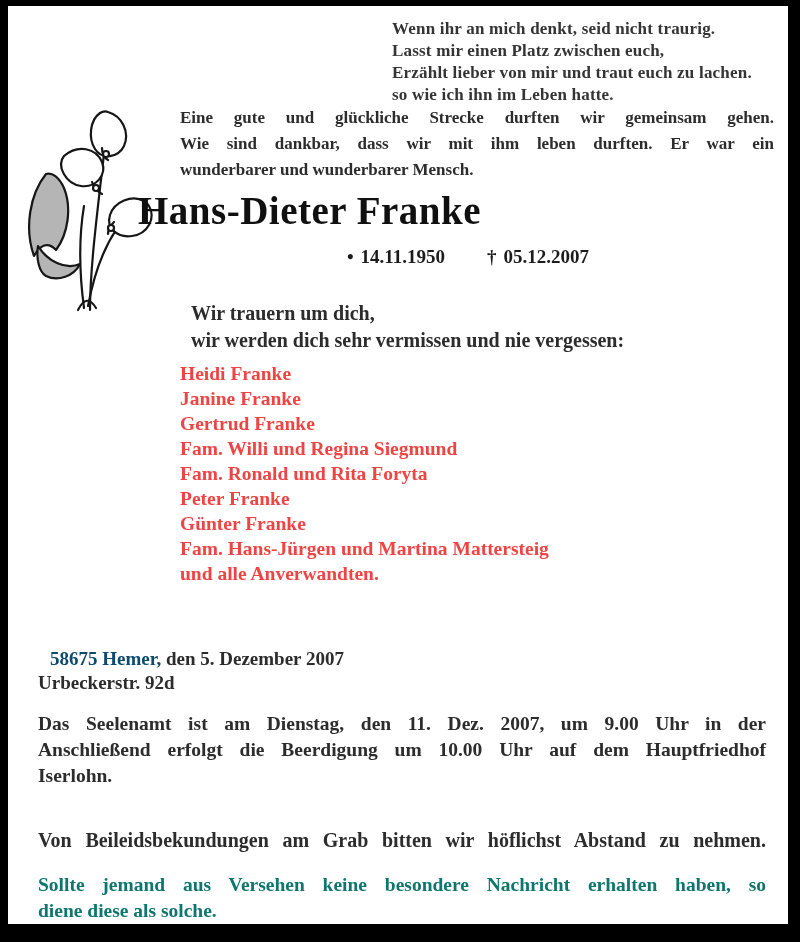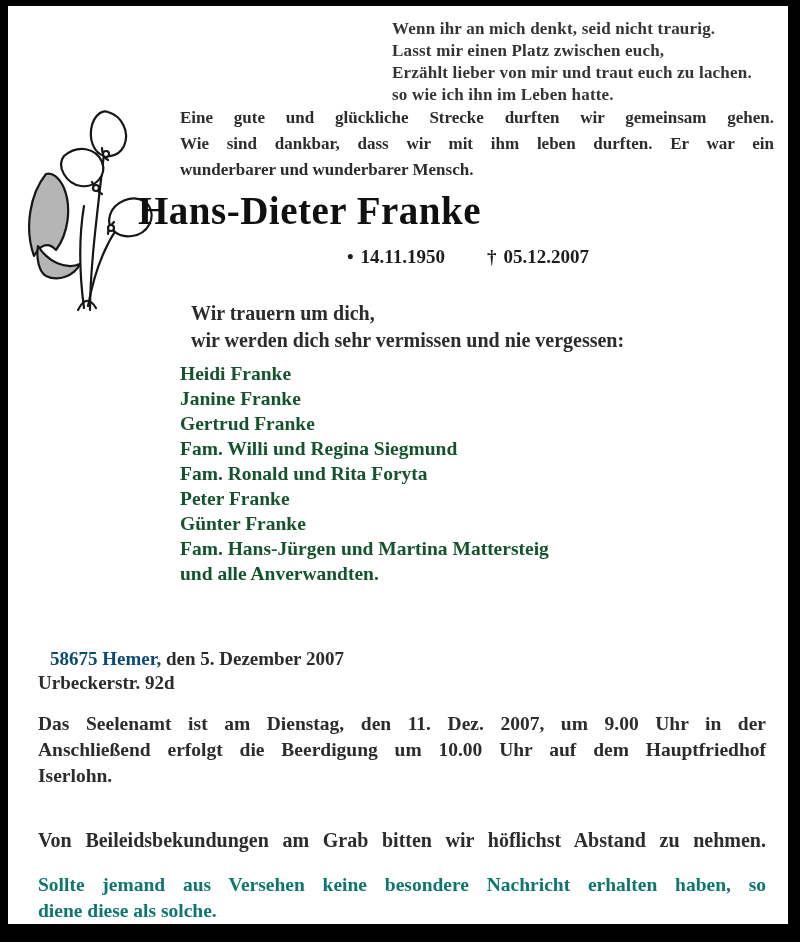--- a/index.html
+++ b/index.html
@@ -38,21 +38,21 @@
     font-size:19px; font-weight:bold; color:#1c1c1c;
   }
   .date-item { display:flex; gap:7px; align-items:baseline; }
 
   .mourning {
     left:172px; top:294px; width:560px;
     font-size:20px; line-height:27px; color:#2c2c2c; font-weight:600;margin-left:11px;
   }
   .mourners {
     left:172px; top:355px; width:560px;
-    font-size:19.5px; line-height:25px; font-weight:bold; color:#14532d;
+    font-size:19.5px; line-height:25px; font-weight:bold; color:#ef4444;
   }
 
   .dateline {
     left:30px; top:641px; width:520px;
     font-size:19px; line-height:24px; color:#2c2c2c; font-weight:600;
   }
   .dateline .place { font-weight:bold; color:#0c4a6e;margin-left:12px; }
 
   .service {
     left:30px; top:705px; width:728px;

